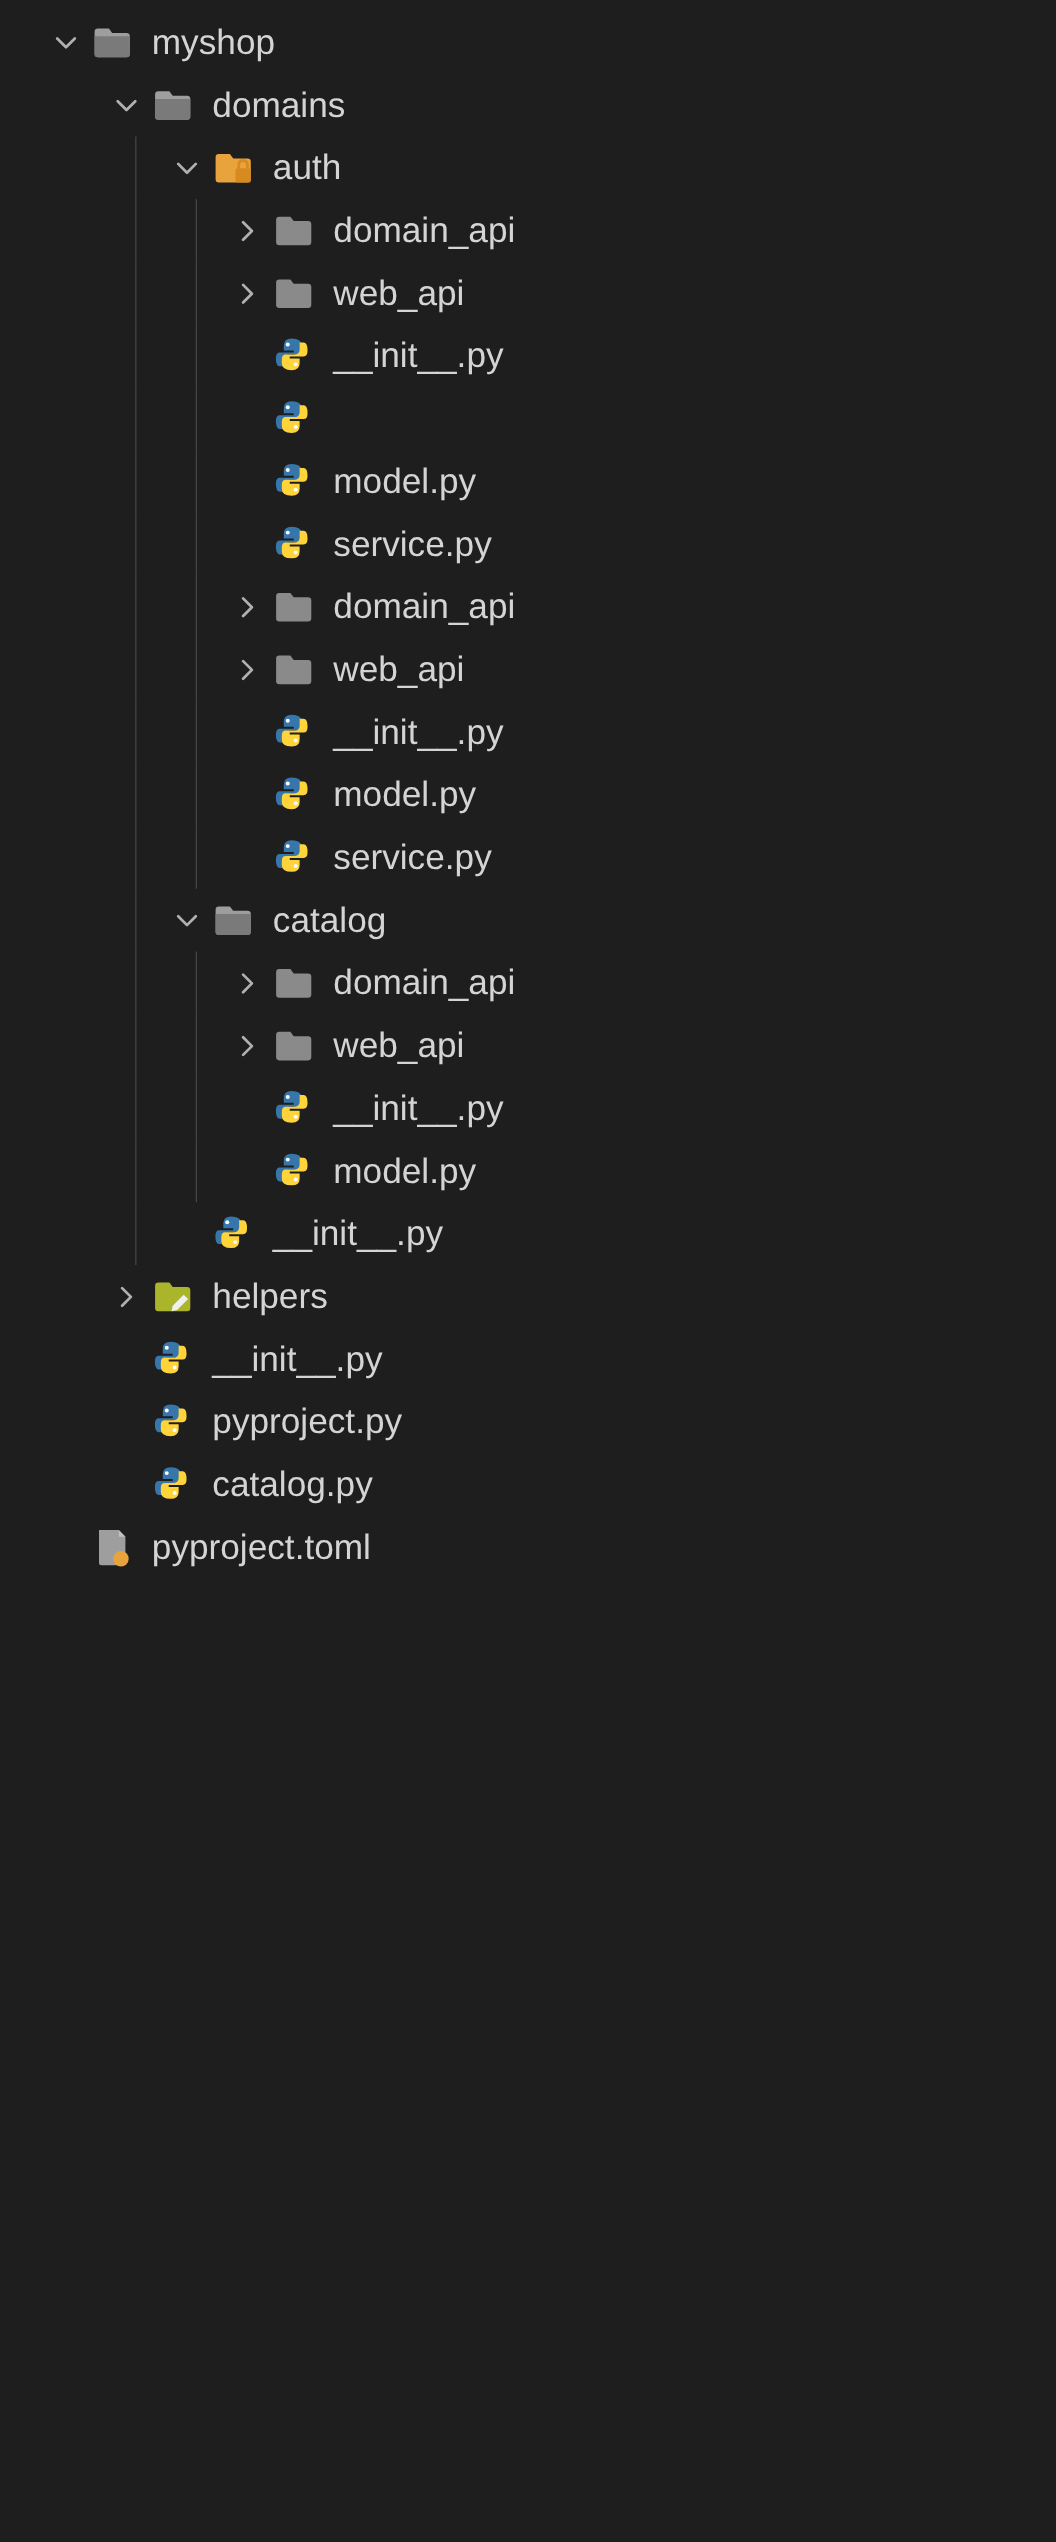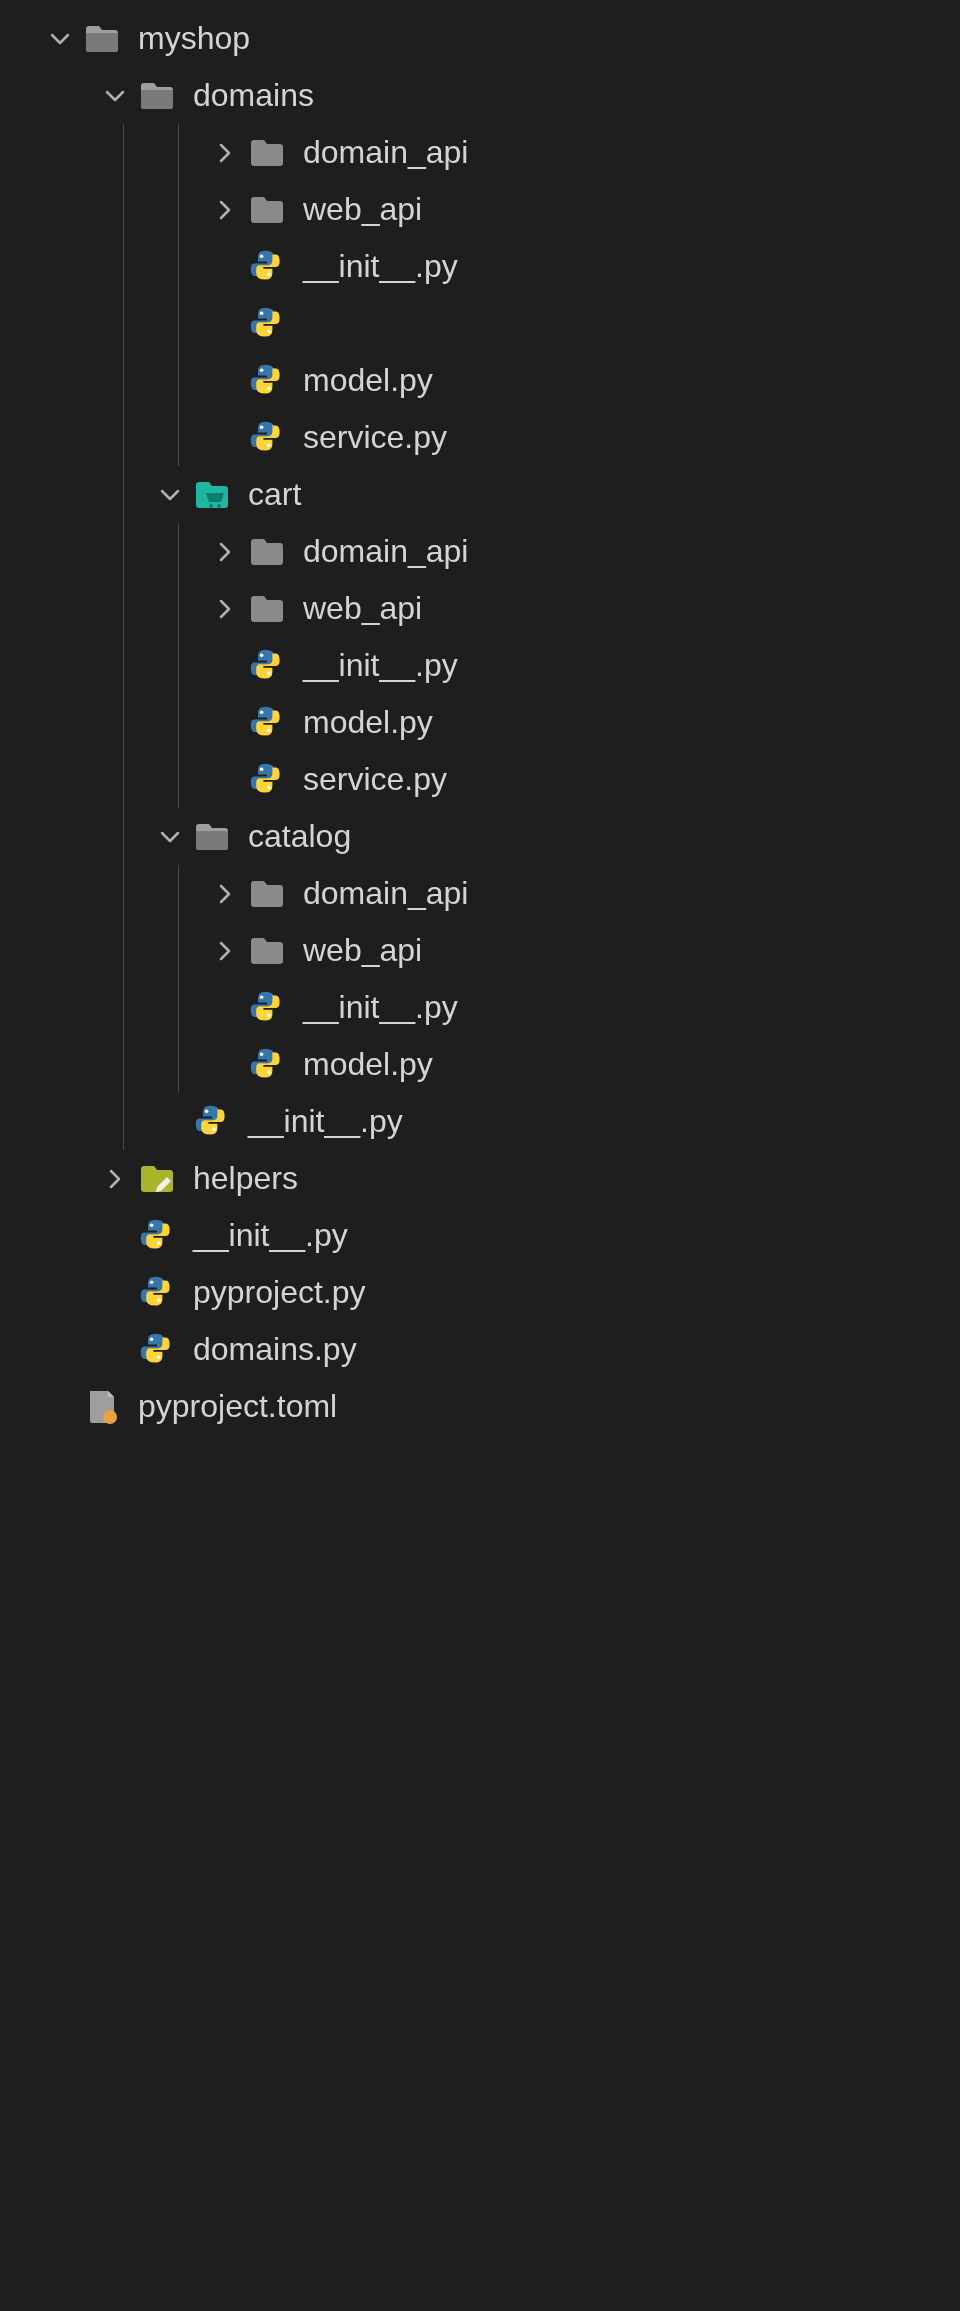--- a/index.html
+++ b/index.html
@@ -92,20 +92,38 @@
         </svg>
       </span>
       <span class="label">domains</span>
     </li>
     <li class="row">
       <span class="indent" style="width: 40px;"></span>
       <span class="indent"></span>
       <span class="indent">
         <span class="guide"></span>
       </span>
+      <span class="chev">
+        <svg viewBox="0 0 22 20">
+          <use href="#svg-chev-down"></use>
+        </svg>
+      </span>
+      <span class="ico folder-lock">
+        <svg viewBox="0 0 40 40">
+          <use href="#svg-folder-lock"></use>
+        </svg>
+      </span>
+      <span class="label">auth</span>
+    </li>
+    <li class="row">
+      <span class="indent" style="width: 40px;"></span>
+      <span class="indent"></span>
+      <span class="indent">
+        <span class="guide"></span>
+      </span>
       <span class="indent">
         <span class="guide"></span>
       </span>
       <span class="chev">
         <svg viewBox="0 0 22 20">
           <use href="#svg-chev-right"></use>
         </svg>
       </span>
       <span class="ico folder">
         <svg viewBox="0 0 40 40">
@@ -217,38 +235,20 @@
         </svg>
       </span>
       <span class="label">service.py</span>
     </li>
     <li class="row">
       <span class="indent" style="width: 40px;"></span>
       <span class="indent"></span>
       <span class="indent">
         <span class="guide"></span>
       </span>
-      <span class="chev">
-        <svg viewBox="0 0 22 20">
-          <use href="#svg-chev-down"></use>
-        </svg>
-      </span>
-      <span class="ico folder-cart">
-        <svg viewBox="0 0 40 40">
-          <use href="#svg-folder-cart"></use>
-        </svg>
-      </span>
-      <span class="label">cart</span>
-    </li>
-    <li class="row">
-      <span class="indent" style="width: 40px;"></span>
-      <span class="indent"></span>
-      <span class="indent">
-        <span class="guide"></span>
-      </span>
       <span class="indent">
         <span class="guide"></span>
       </span>
       <span class="chev">
         <svg viewBox="0 0 22 20">
           <use href="#svg-chev-right"></use>
         </svg>
       </span>
       <span class="ico folder">
         <svg viewBox="0 0 40 40">
@@ -512,21 +512,21 @@
       <span class="chev blank">
         <svg viewBox="0 0 22 20">
           <use href="#svg-chev-down"></use>
         </svg>
       </span>
       <span class="ico python">
         <svg viewBox="0 0 40 40">
           <use href="#svg-python"></use>
         </svg>
       </span>
-      <span class="label">domains.py</span>
+      <span class="label">catalog.py</span>
     </li>
     <li class="row">
       <span class="indent" style="width: 40px;"></span>
       <span class="chev blank">
         <svg viewBox="0 0 22 20">
           <use href="#svg-chev-down"></use>
         </svg>
       </span>
       <span class="ico toml-file">
         <svg viewBox="0 0 40 40">

